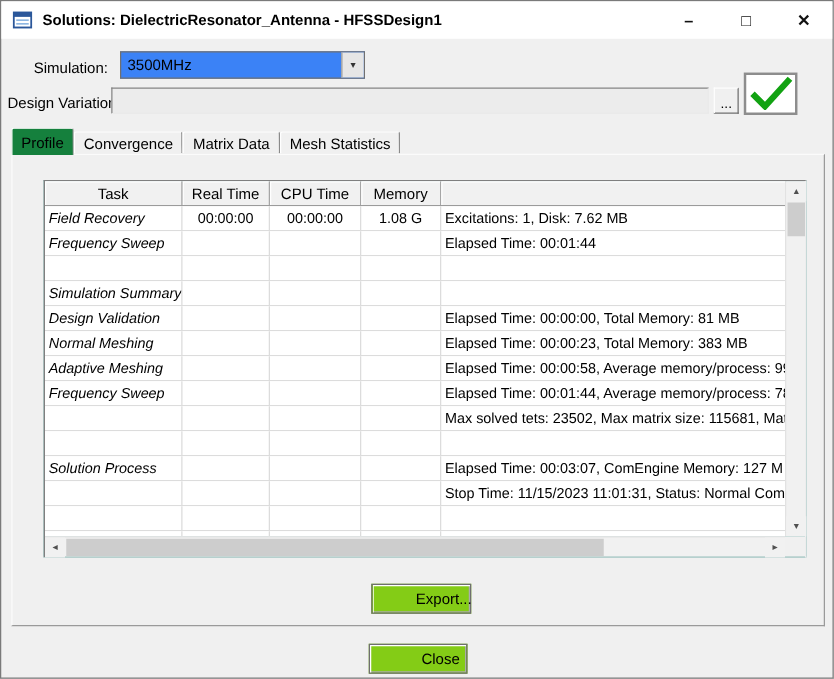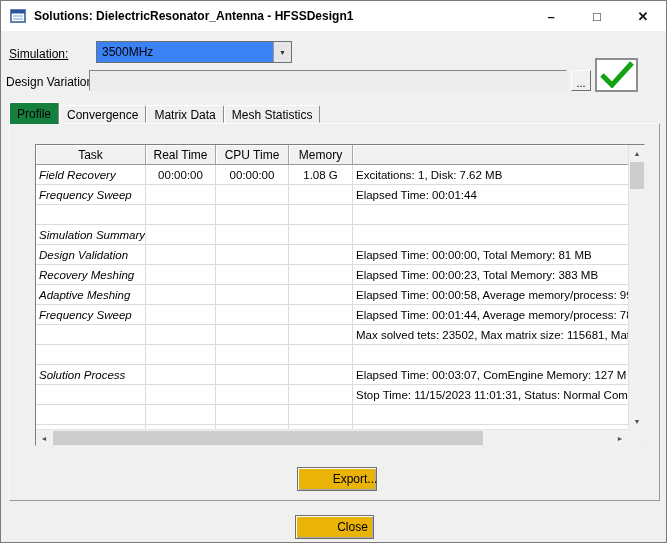--- a/index.html
+++ b/index.html
@@ -21,21 +21,21 @@
   }
   .app-icon { margin-left: 9px; width: 16px; height: 16px; flex: 0 0 auto; }
   .title { margin-left: 8px; font-size: 12px; white-space: nowrap; }
   .win-controls { margin-left: auto; display: flex; height: 100%; }
   .win-btn {
     width: 46px; height: 100%; display: flex; align-items: center; justify-content: center;
     font-size: 13px; color: #111;
   }
 
   
-  .sim-label { position: absolute; left: 8px; top: 46px; text-decoration: underline; }
+  .sim-label { position: absolute; left: 26px; top: 46px; }
   .combobox {
     position: absolute; left: 95px; top: 40px; width: 196px; height: 22px;
     background: #3b82f6; border: 1px solid #707070; display: flex; align-items: stretch;
   }
   .combo-value { flex: 1; display: flex; align-items: center; padding-left: 5px; overflow: hidden; }
   .combo-arrow {
     width: 18px; background: #e6e6e6; border-left: 1px solid #9a9a9a;
     display: flex; align-items: center; justify-content: center;
     font-size: 7px; color: #333;
   }
@@ -132,21 +132,21 @@
   }
   .sb-up { top: 0; left: 0; }
   .sb-down { bottom: 0; left: 0; }
   .sb-left { left: 0; top: 0; }
   .sb-right { right: 0; top: 0; }
   .vthumb { position: absolute; left: 1px; top: 17px; width: 14px; height: 27px; background: #cdcdcd; }
   .hthumb { position: absolute; top: 1px; left: 17px; width: 430px; height: 14px; background: #cdcdcd; }
 
   
   .push-btn {
-    background: #eab308;
+    background: #84cc16;
     border: 1px solid #6f6f6f;
     box-shadow: inset 1px 1px 0 #ffffff, inset -1px -1px 0 #ababab;
     font-size: 12px; font-family: "Liberation Sans", sans-serif;
     display: flex; align-items: center; justify-content: center;
     cursor: default;
     padding-left: 36px;
   }
   .export-btn { position: absolute; left: 287px; top: 343px; width: 80px; height: 24px; }
   .close-btn  { position: absolute; left: 294px; top: 514px; width: 79px; height: 24px; }
 </style>
@@ -237,21 +237,21 @@
               <div class="td c4"></div>
             </div>
             <div class="trow">
               <div class="td c0">Design Validation</div>
               <div class="td c1"></div>
               <div class="td c2"></div>
               <div class="td c3"></div>
               <div class="td c4">Elapsed Time: 00:00:00, Total Memory: 81 MB</div>
             </div>
             <div class="trow">
-              <div class="td c0">Recovery Meshing</div>
+              <div class="td c0">Normal Meshing</div>
               <div class="td c1"></div>
               <div class="td c2"></div>
               <div class="td c3"></div>
               <div class="td c4">Elapsed Time: 00:00:23, Total Memory: 383 MB</div>
             </div>
             <div class="trow">
               <div class="td c0">Adaptive Meshing</div>
               <div class="td c1"></div>
               <div class="td c2"></div>
               <div class="td c3"></div>

